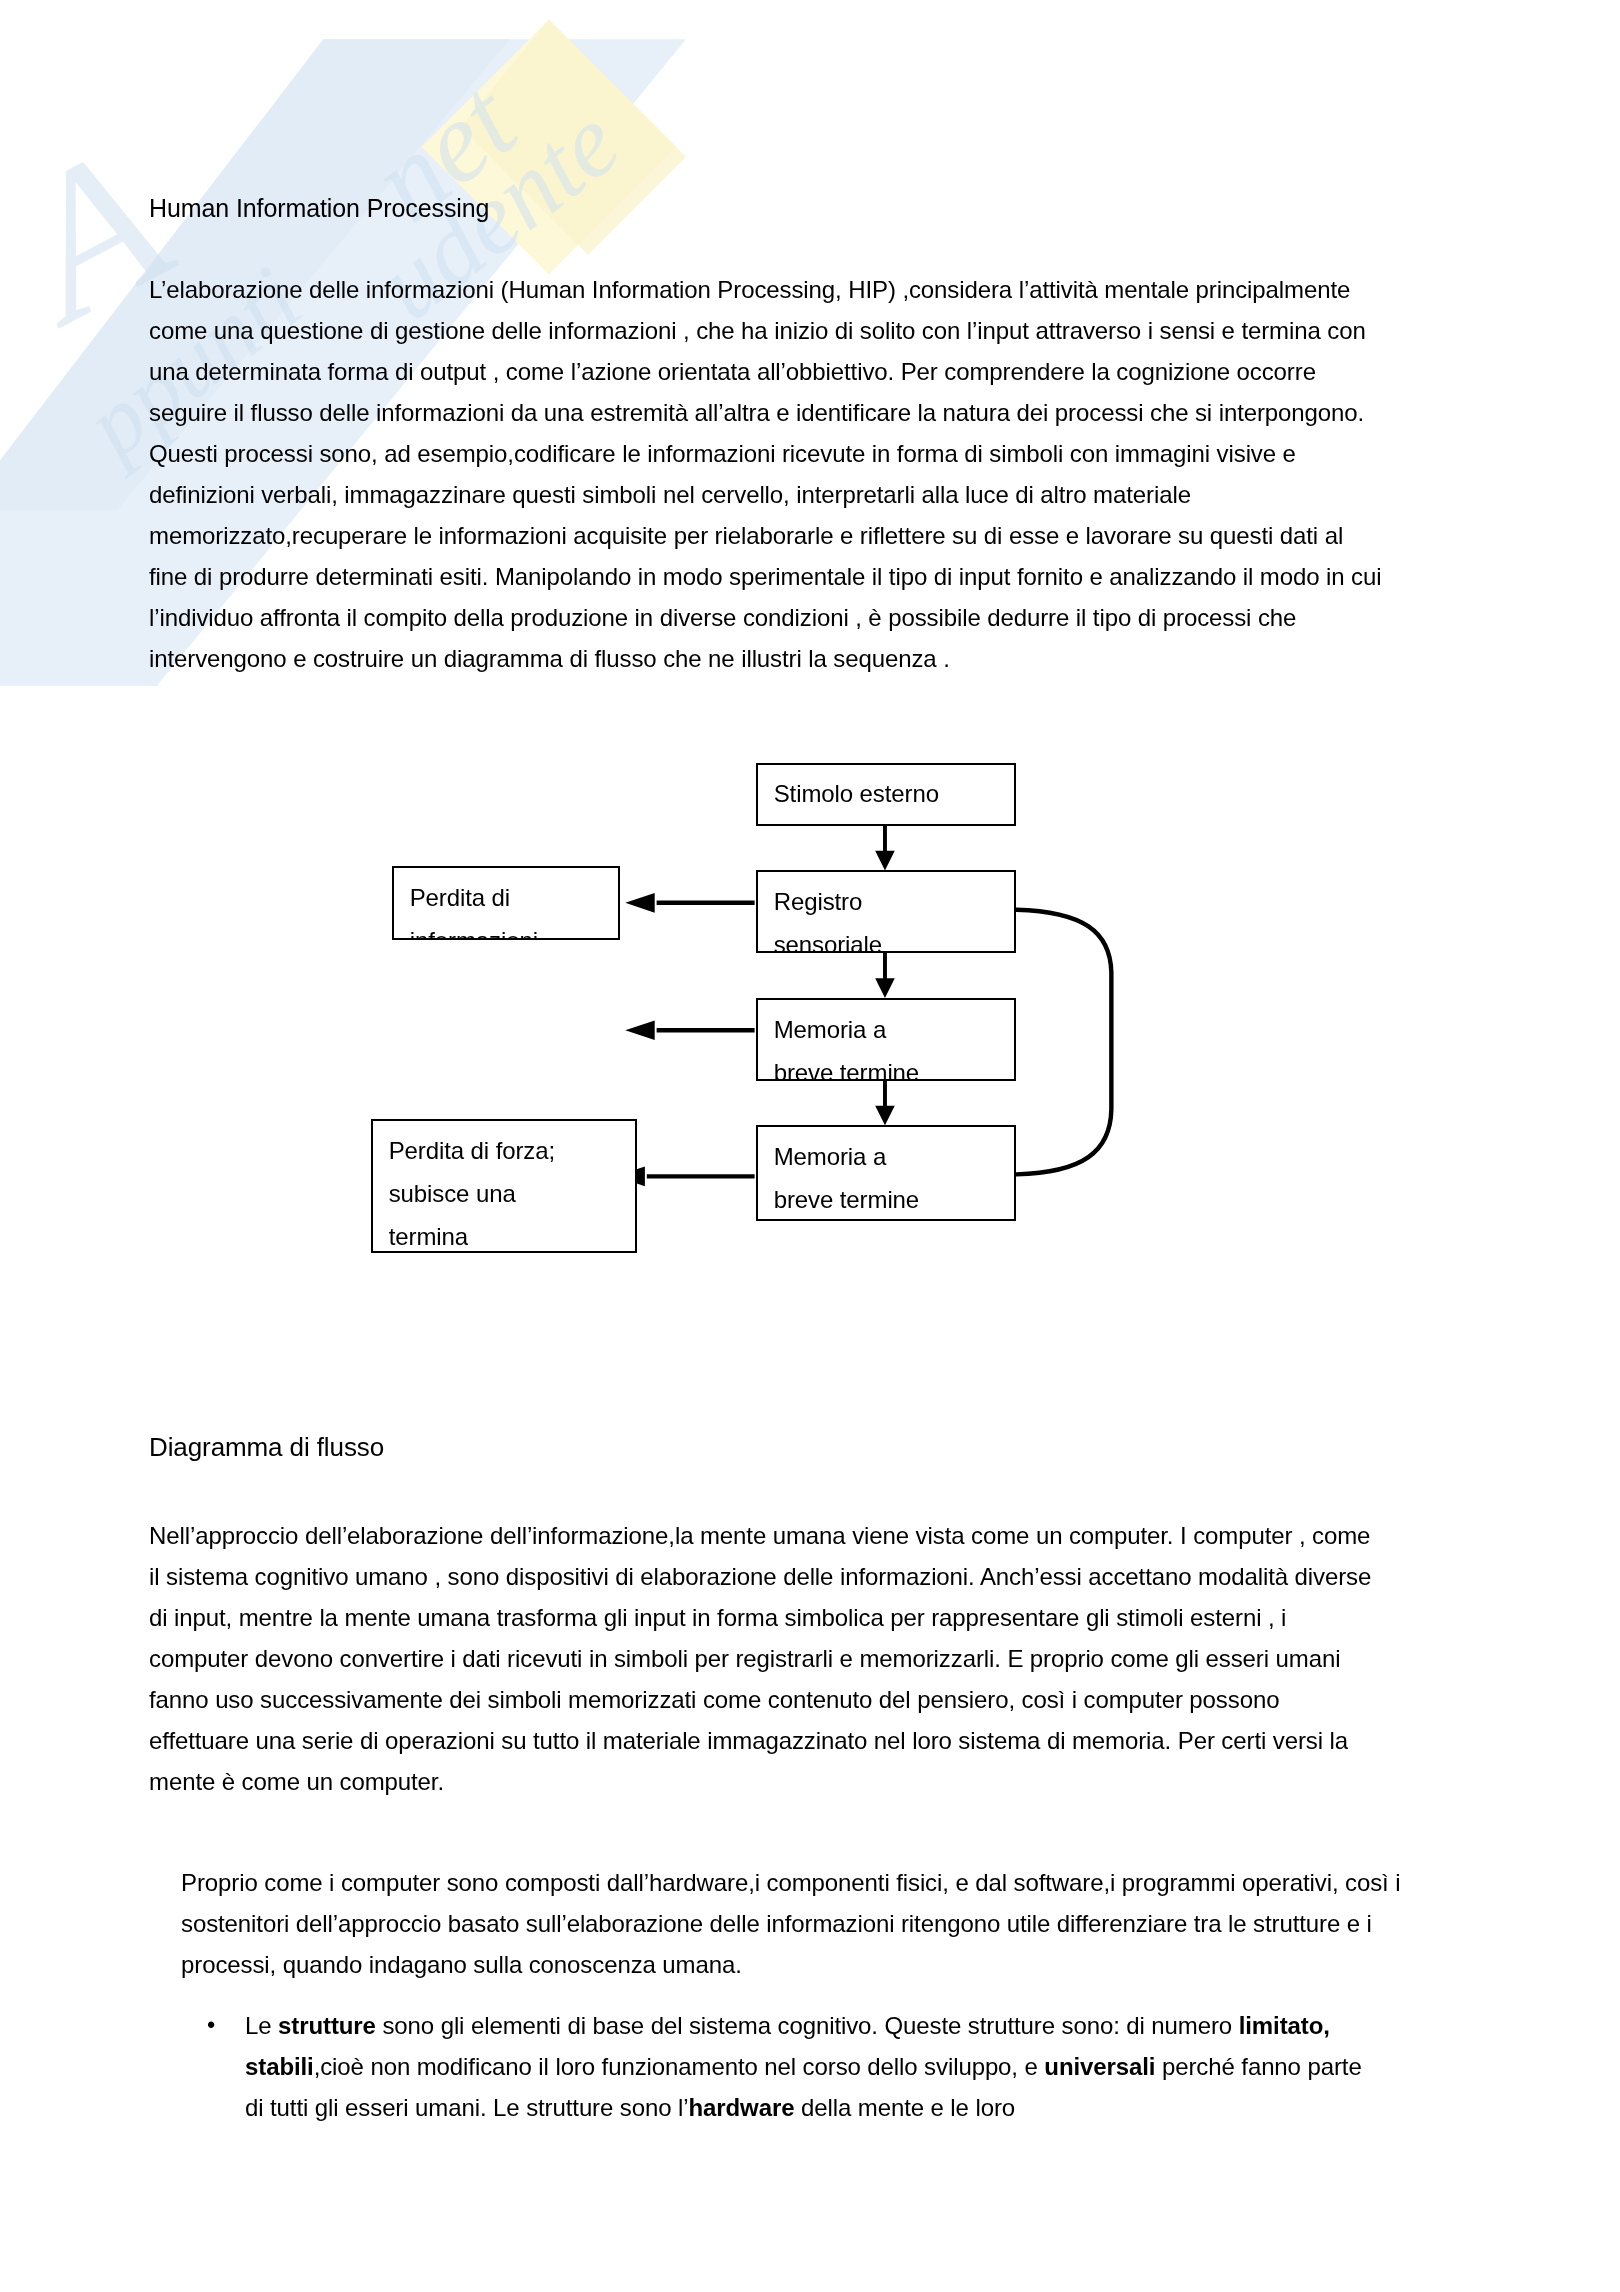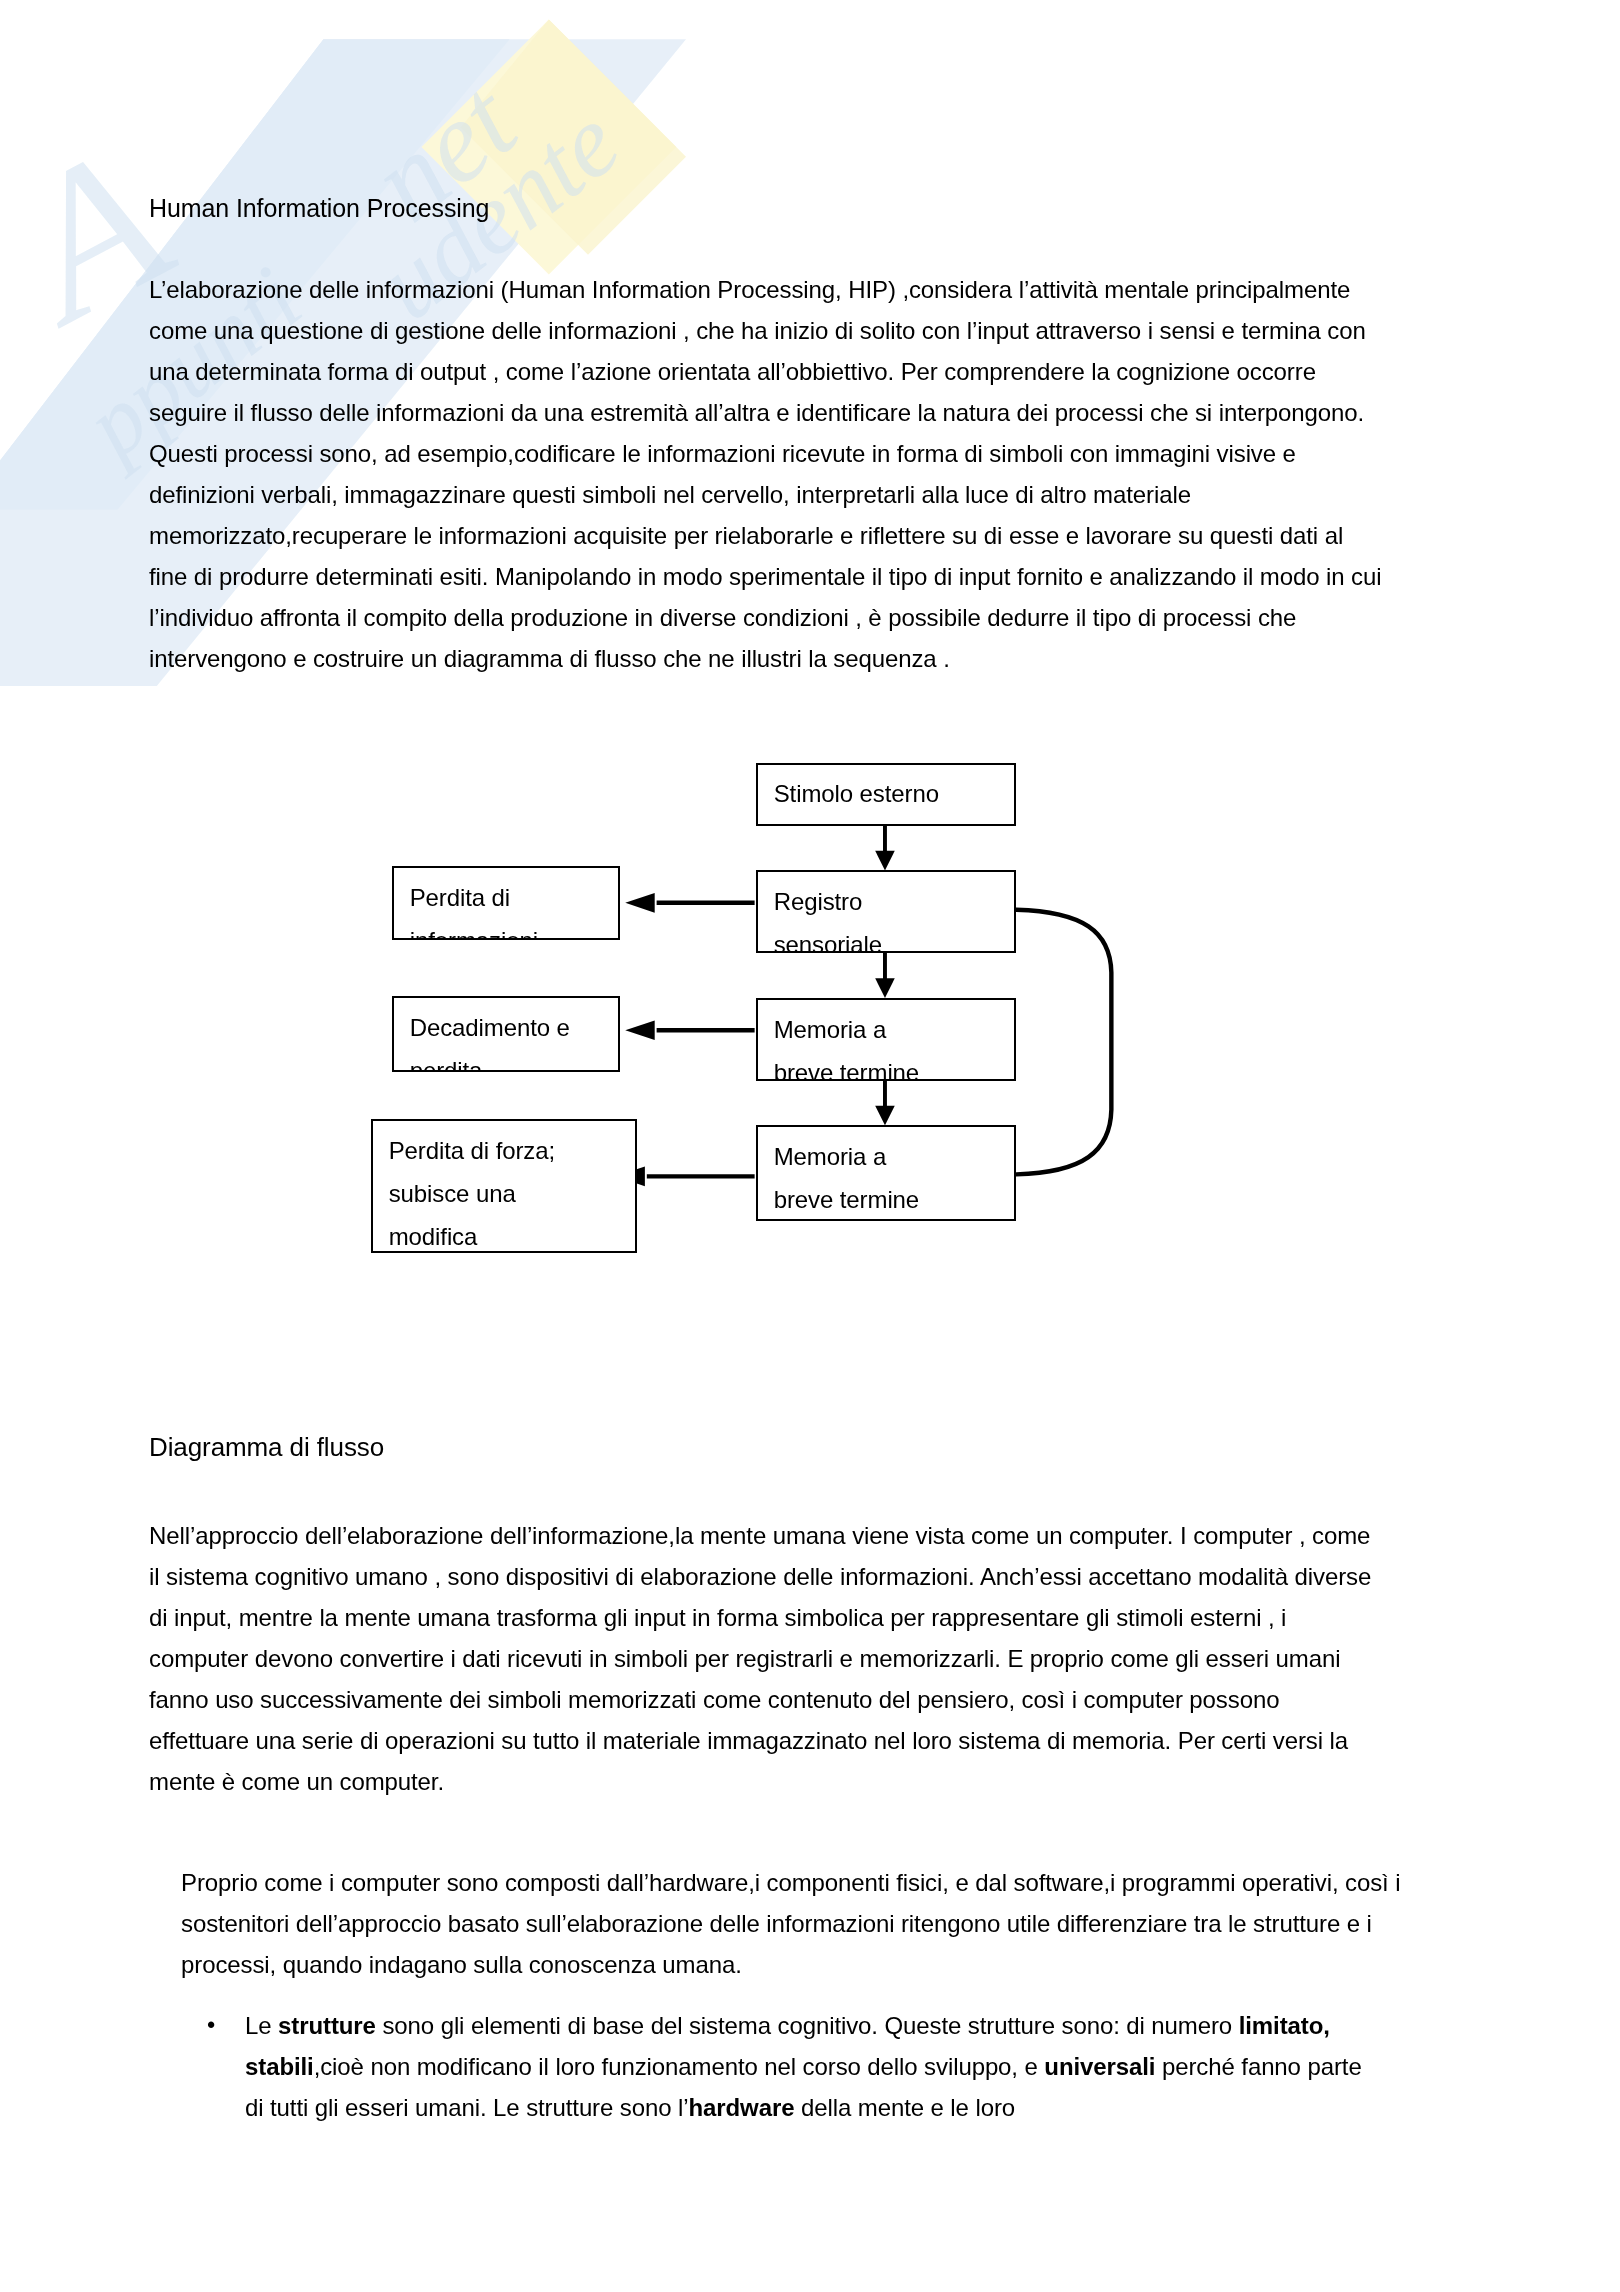--- a/index.html
+++ b/index.html
@@ -220,29 +220,25 @@
       <div class="dbox" style="left:756px; top:380px; width:260px; height:96px;">
         <span class="l">Memoria a</span>
         <span class="l">breve termine</span>
       </div>
 
       <div class="dbox" style="left:392px; top:121px; width:228px; height:74px;">
         <span class="l">Perdita di</span>
         <span class="l">informazioni</span>
       </div>
 
-      <div class="dbox" style="left:392px; top:251px; width:228px; height:76px;">
-        <span class="l">Decadimento e</span>
-        <span class="l">perdita</span>
-      </div>
 
       <div class="dbox" style="left:371px; top:374px; width:266px; height:134px;">
         <span class="l">Perdita di forza;</span>
         <span class="l">subisce una</span>
-        <span class="l">modifica</span>
+        <span class="l">termina</span>
       </div>
 
     </div>
 
     <div class="caption">Diagramma di flusso</div>
 
     <div class="para p2"><span>Nell’approccio </span><b>dell’elaborazione dell’informazione</b><span>,la mente umana viene vista come un computer. I computer , come il sistema cognitivo umano , sono dispositivi di elaborazione delle informazioni. Anch’essi accettano modalità diverse di input, mentre la mente umana trasforma gli input in forma simbolica per rappresentare gli stimoli esterni , i computer  devono convertire i dati ricevuti in simboli per registrarli e memorizzarli. E proprio come gli esseri umani fanno uso successivamente dei simboli memorizzati come contenuto del pensiero, così i computer possono effettuare una serie di operazioni su tutto il materiale immagazzinato nel loro sistema di memoria. Per certi versi la mente è come un computer.</span></div>
 
     <div class="para p3">Proprio come i computer sono composti dall’hardware,i componenti fisici, e dal software,i programmi operativi, così i sostenitori dell’approccio basato sull’elaborazione delle informazioni ritengono utile differenziare tra le strutture e i processi, quando indagano sulla conoscenza umana.</div>
 

